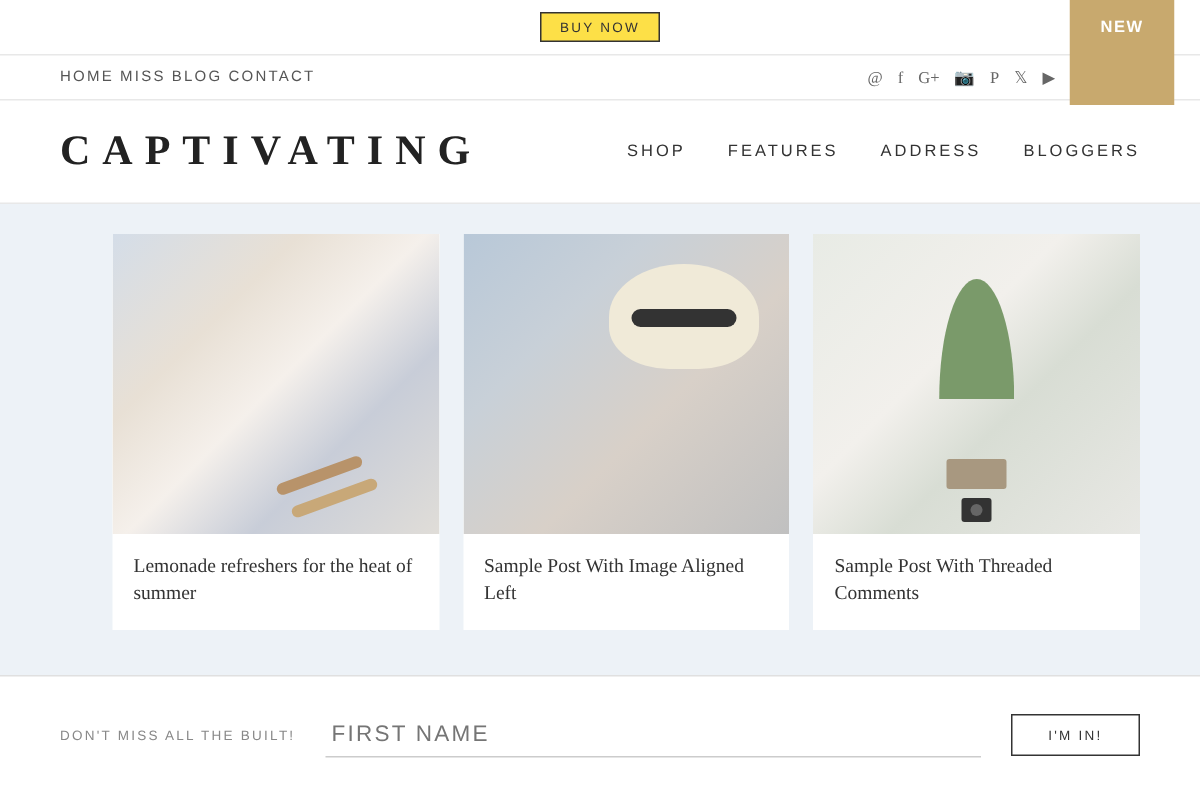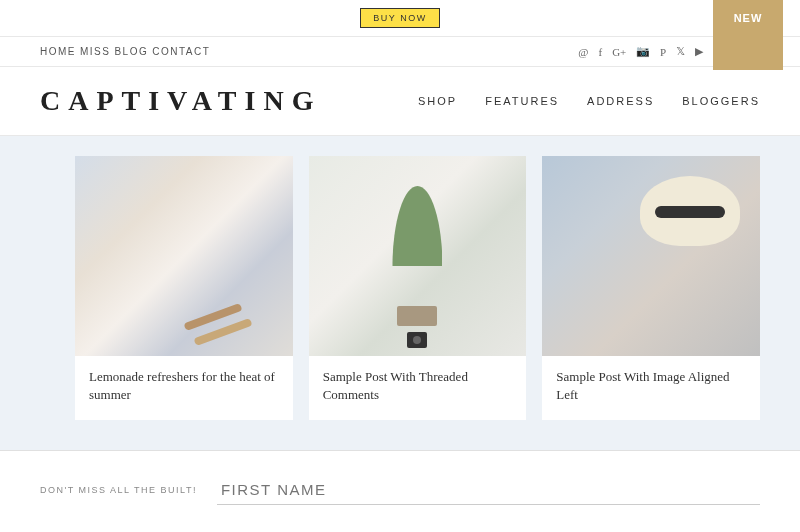--- a/index.html
+++ b/index.html
@@ -333,30 +333,31 @@
 
 <section class="blog-grid-section">
   <div class="blog-grid">
 
     <article class="blog-card">
       <div class="blog-card-image img-1"></div>
       <div class="blog-card-title">Lemonade refreshers for the heat of summer</div>
     </article>
 
     <article class="blog-card">
+      <div class="blog-card-image img-3"></div>
+      <div class="blog-card-title">Sample Post With Image Aligned Left</div>
+    </article>
+
+    <article class="blog-card">
       <div class="blog-card-image img-2" style="position:relative;">
         <div class="camera-icon"></div>
       </div>
       <div class="blog-card-title">Sample Post With Threaded Comments</div>
     </article>
 
-    <article class="blog-card">
-      <div class="blog-card-image img-3"></div>
-      <div class="blog-card-title">Sample Post With Image Aligned Left</div>
-    </article>
-
   </div>
 </section>
 
 <div class="newsletter-section">
   <span class="newsletter-label">DON'T MISS ALL THE BUILT!</span>
   <input class="newsletter-input" type="text" placeholder="FIRST NAME" style="">
+  <button class="newsletter-btn">I'M IN!</button>
 </div>
 
 </body></html>

